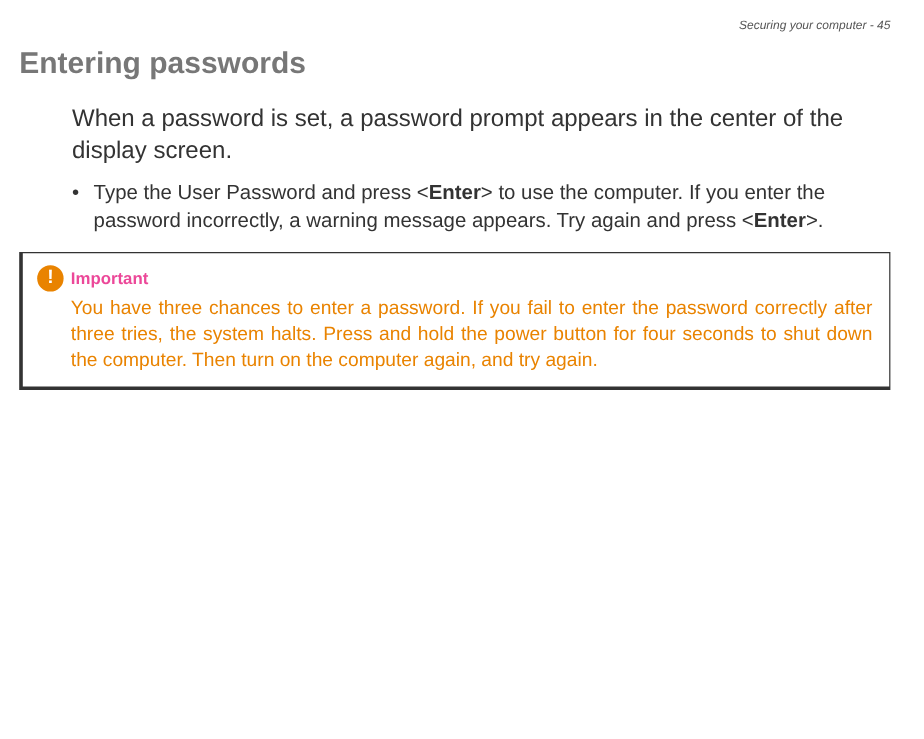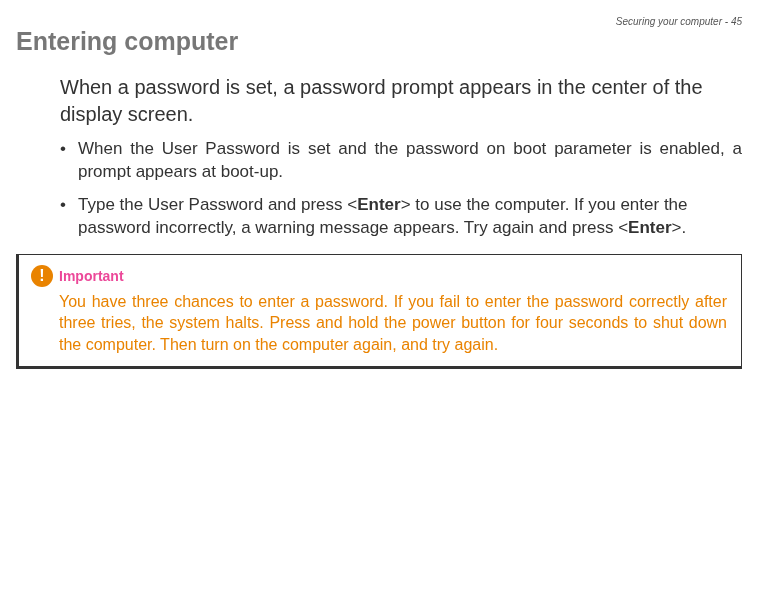--- a/index.html
+++ b/index.html
@@ -14,20 +14,21 @@
       font-family: Arial, Helvetica, sans-serif;
       color: #333;
       padding: 16px 28px 16px 16px;
       position: relative;
     }
     .header-breadcrumb {
       text-align: right;
       font-size: 10px;
       font-style: italic;
       color: #555;
+      margin-bottom: 12px;
     }
     .page-title {
       font-size: 25px;
       font-weight: bold;
       color: #777;
       margin-bottom: 18px;
     }
     .intro-text {
       font-size: 20px;
       color: #333;
@@ -99,28 +100,25 @@
       line-height: 1.35;
       text-align: justify;
       margin-left: 26px;
     }
   </style>
 </head>
 <body>
 
 <div class="header-breadcrumb">Securing your computer - 45</div>
 
-<h1 class="page-title">Entering computer</h1>
+<h1 class="page-title">Entering passwords</h1>
 
 <p class="intro-text">When a password is set, a password prompt appears in the center of the display screen.</p>
 
 <ul class="bullet-list">
-  <li class="bullet-item justified">
-    <span>When the User Password is set and the password on boot parameter is enabled, a prompt appears at boot-up.</span>
-  </li>
   <li class="bullet-item">
     <span>Type the User Password and press &lt;</span><span class="bold">Enter</span><span>&gt; to use the computer. If you enter the password incorrectly, a warning message appears. Try again and press &lt;</span><span class="bold">Enter</span><span>&gt;.</span>
   </li>
 </ul>
 
 <div class="important-box">
   <div class="important-label-row">
     <div class="exclaim-icon">!</div>
     <div class="important-label">Important</div>
   </div>

